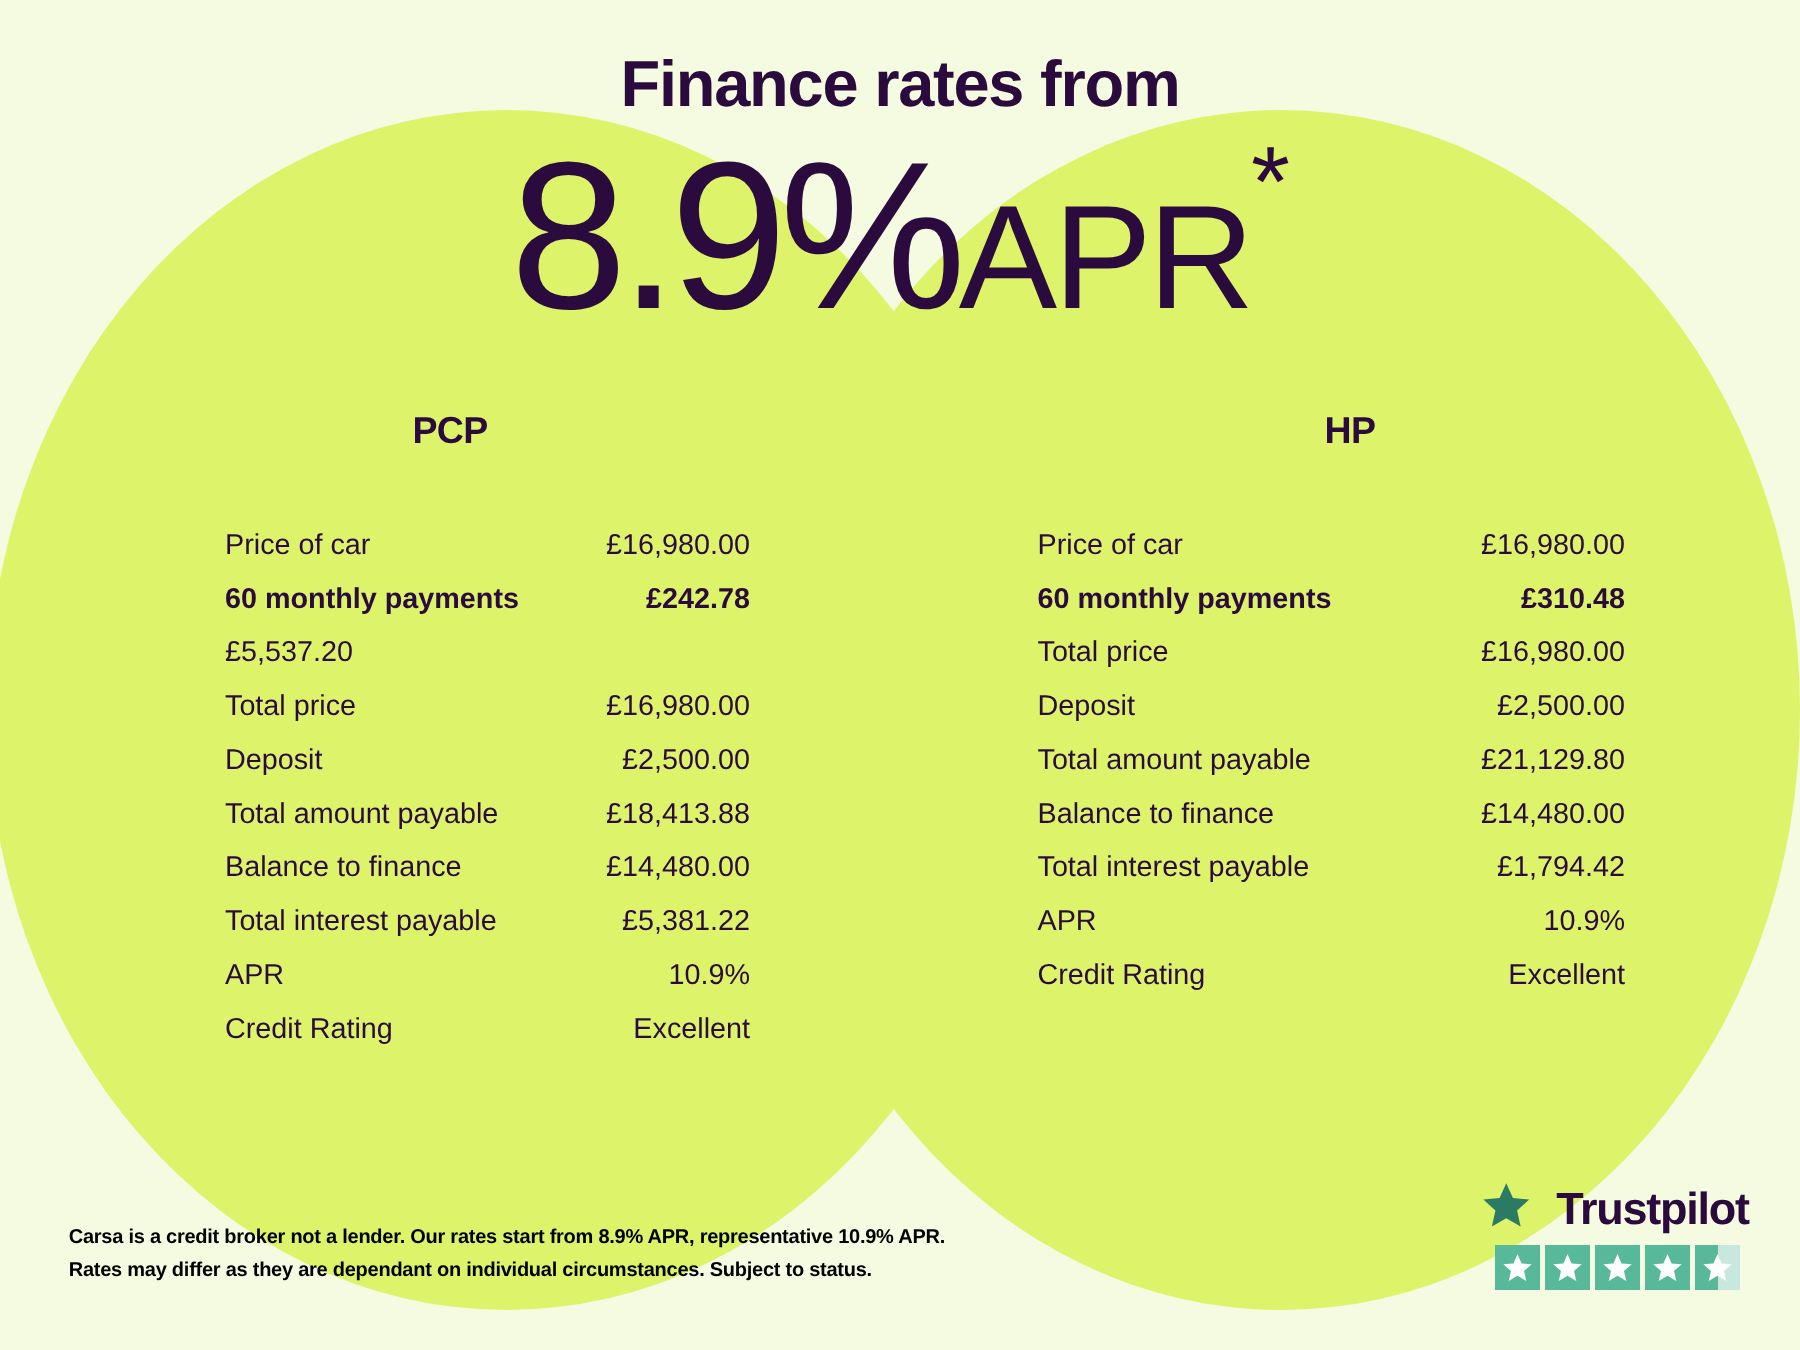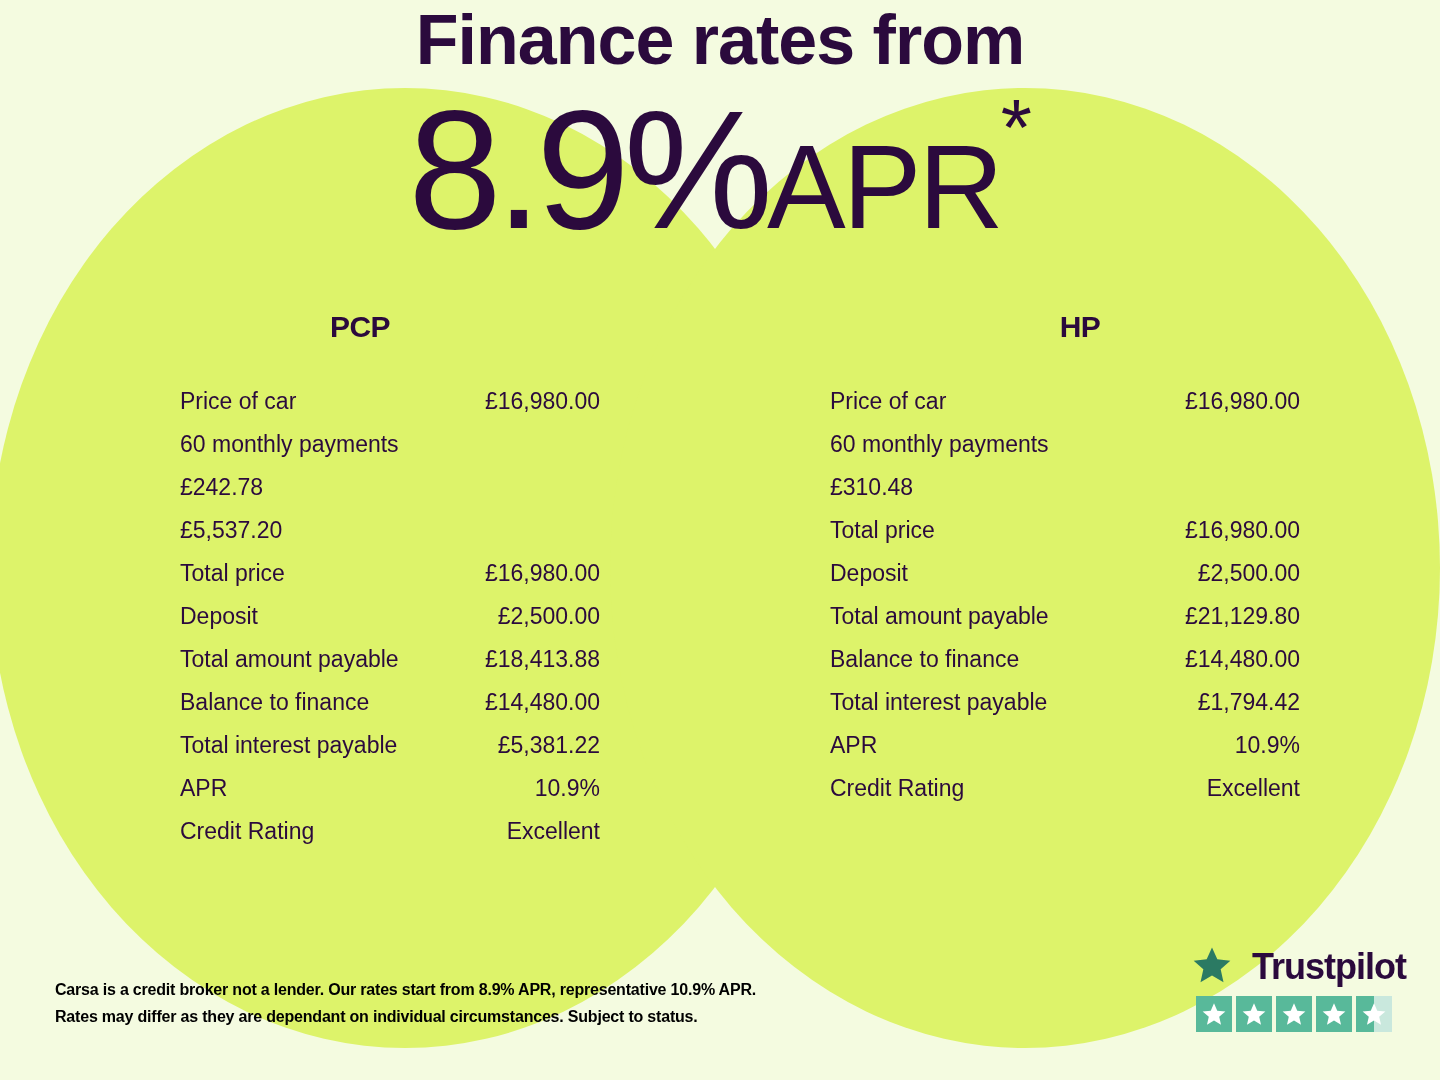--- a/index.html
+++ b/index.html
@@ -38,22 +38,23 @@
   .content {
     position: relative;
     z-index: 2;
     width: 1440px;
     height: 1080px;
   }
   .headline {
     text-align: center;
     color: #2b0a3d;
     font-weight: bold;
-    font-size: 70px;
+    font-size: 52px;
     letter-spacing: -1px;
+    padding-top: 38px;
   }
   .apr-line {
     text-align: center;
     color: #2b0a3d;
     font-weight: normal;
     letter-spacing: -6px;
     margin-top: 2px;
     white-space: nowrap;
   }
   .apr-big {
@@ -78,34 +79,34 @@
     padding: 0 0 0 0;
   }
   .col-title {
     text-align: center;
     color: #2b0a3d;
     font-weight: bold;
     font-size: 30px;
     letter-spacing: -0.5px;
   }
   .rows {
-    margin-top: 36px;
+    margin-top: 52px;
   }
   .col-left .rows { padding: 0 120px 0 180px; }
   .col-right .rows { padding: 0 140px 0 110px; }
   .row {
     display: flex;
     justify-content: space-between;
     align-items: baseline;
     color: #2b0a3d;
     font-size: 23px;
     line-height: 43px;
     white-space: nowrap;
   }
-  .row.bold { font-weight: normal; flex-direction: column; }
+  .row.bold { font-weight: bold; }
   .row .label { text-align: left; }
   .row .value { }
   .footer {
     position: absolute;
     left: 55px;
     bottom: 50px;
     color: #000000;
     font-size: 16px;
     line-height: 1.7;
     font-weight: 600;
@@ -113,21 +114,21 @@
   }
   .trustpilot {
     position: absolute;
     right: 48px;
     bottom: 48px;
     width: 200px;
   }
   .tp-head {
     display: flex;
     align-items: center;
-    justify-content: flex-start;
+    justify-content: center;
     gap: 20px;
   }
   .tp-name {
     font-size: 36px;
     font-weight: bold;
     color: #2b0a3d;
     letter-spacing: -1px;
   }
   .tp-stars {
     display: flex;

